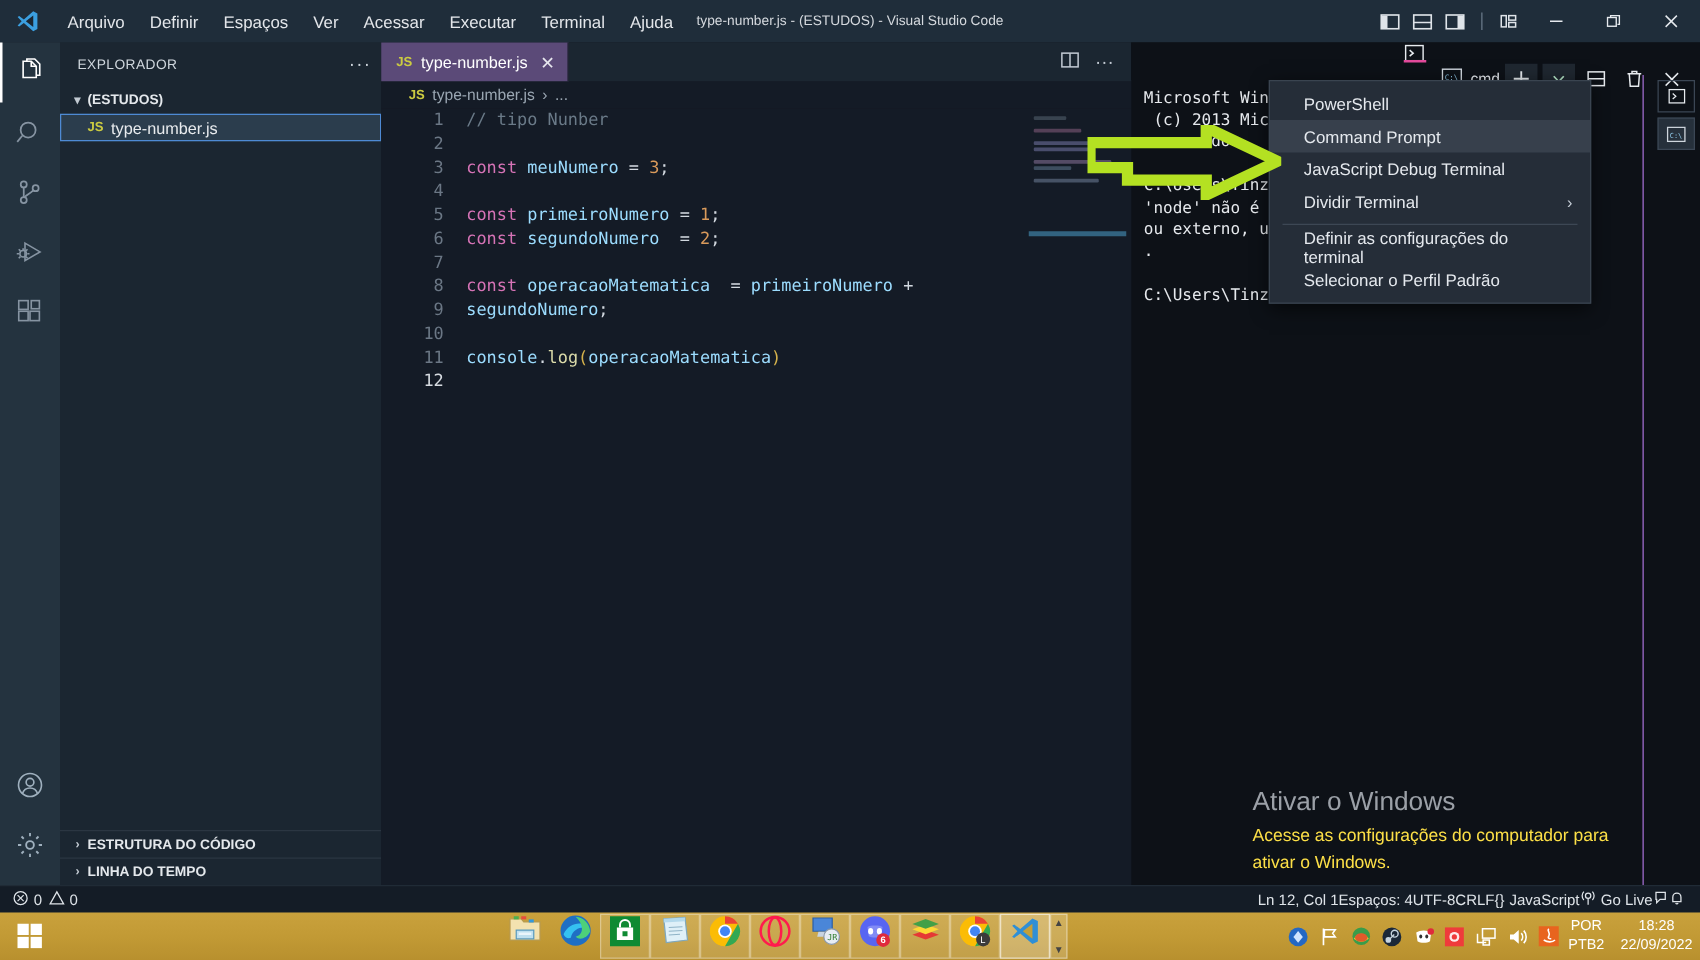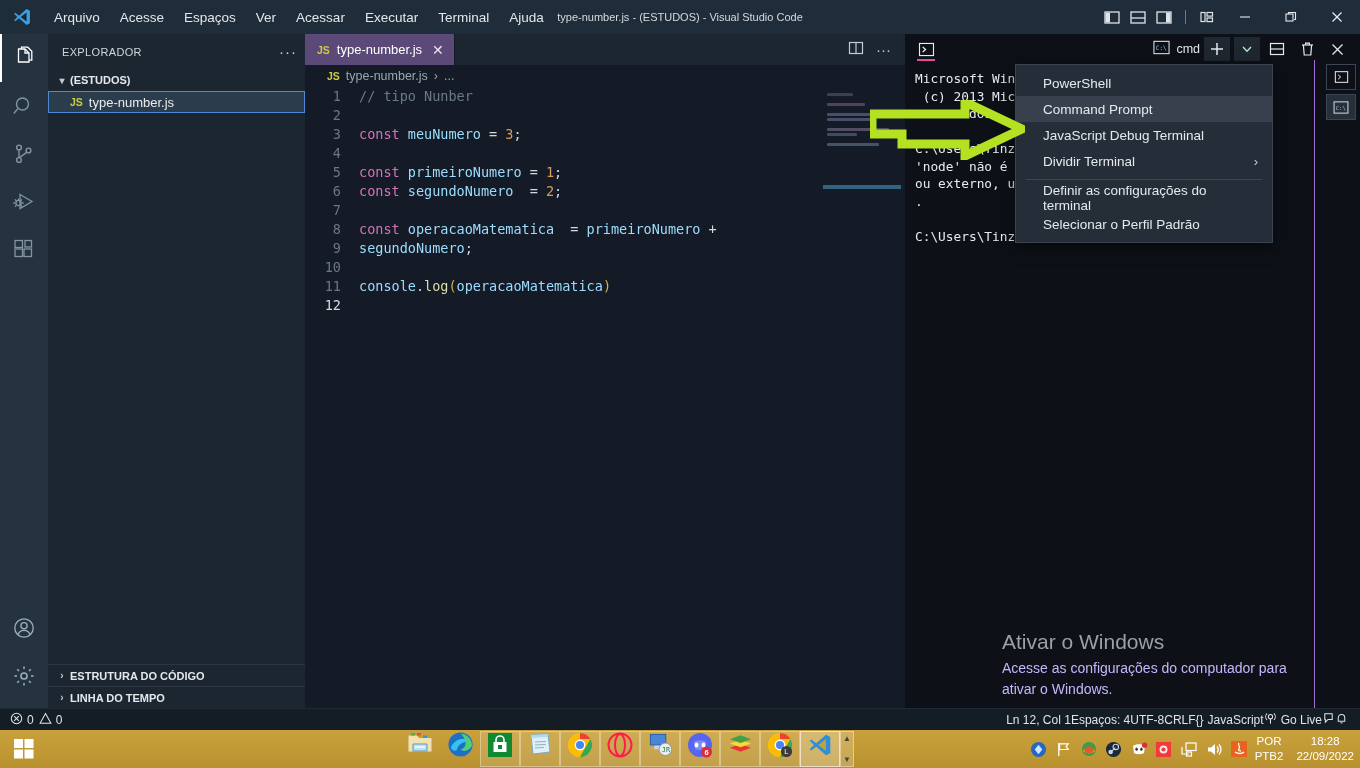--- a/index.html
+++ b/index.html
@@ -102,21 +102,21 @@
   .code-area { flex:1; position:relative; background:#141b26; overflow:hidden; }
   pre.code {
     font-family:"DejaVu Sans Mono","Liberation Mono",monospace;
     font-size:13.5px; line-height:19px; margin:0; padding:0;
   }
   .ln {
     display:inline-block; width:54px; text-align:right; padding-right:18px;
     color:#6b7785; user-select:none;
   }
   .ln.cur { color:#d6dbe0; }
-  .line { height:19px; white-space:pre; }
+  .line { height:19px; white-space:pre;padding-left:14px; }
   .line.cur .hl { background:#1d2a37; display:inline-block; min-width:440px; }
   .kw   { color:#d673b6; }
   .var  { color:#9cdcfe; }
   .num  { color:#d99a5b; }
   .op   { color:#d2d8df; }
   .cmt  { color:#6a7a88; }
   .fn   { color:#dcdcaa; }
   .obj  { color:#9cdcfe; }
   .punc { color:#d5b24c; }
   .minimap {
@@ -126,20 +126,21 @@
   .mm-sel { position:absolute; left:-4px; top:92px; width:78px; height:4px; background:#3d7c9e; }
 
   
   .panel {
     position:absolute; left:905px; top:34px; width:455px; height:674px;
     background:#0d1117;
   }
   .panel-toolbar {
     height:30px; display:flex; align-items:center; background:#0d1117;
     padding:0 10px 0 8px;
+    flex-direction:column;
   }
   .term-tabicon {
     width:26px; height:26px; display:flex; align-items:center; justify-content:center;
     position:relative; color:#dfe4ea; cursor:default;
   }
   .term-tabicon:after {
     content:""; position:absolute; bottom:1px; left:4px; width:18px; height:2px; background:#e34b9c;
   }
   .tb-right { margin-left:auto; display:flex; align-items:center; gap:4px; }
   .cmd-chip { display:flex; align-items:center; gap:6px; color:#e3e7ec; font-size:12.5px; cursor:default; }
@@ -165,21 +166,21 @@
     justify-content:center; color:#e0e5ea; border:1px solid #3b4654; cursor:default;
   }
   .tside-btn.sel { background:#26303b; }
 
   
   .watermark {
     position:absolute; left:1002px; top:629px; width:305px; color:#8a8f96;
     pointer-events:none;
   }
   .wm-title { font-size:21px; color:#9ba0a7; line-height:26px; }
-  .wm-sub { font-size:14px; line-height:21px; color:#c4b5fd; margin-top:3px; }
+  .wm-sub { font-size:14px; line-height:21px; color:#fde047; margin-top:3px; }
 
   
   .ctxmenu {
     position:absolute; left:1015px; top:64px; width:258px;
     background:#252d38; border:1px solid #3a4450; padding:5px 0;
     box-shadow:0 4px 14px rgba(0,0,0,.6); z-index:40;
   }
   .ctxitem {
     height:26px; display:flex; align-items:center; padding:0 14px 0 27px;
     font-size:13.5px; color:#e5e9ee; cursor:default; position:relative;
@@ -240,21 +241,21 @@
 
   <div class="titlebar">
     <div class="vsc-logo">
       <svg width="20" height="20" viewBox="0 0 24 24">
         <path d="M17.5 2.5 L21.5 4.5 L21.5 19.5 L17.5 21.5 L8.5 13.6 L4 17 L2.5 16 L6.4 12 L2.5 8 L4 7 L8.5 10.4 Z" fill="#3b9fe0"></path>
         <path d="M17.5 6.5 L17.5 17.5 L10.4 12 Z" fill="#1b2631"></path>
       </svg>
     </div>
     <div class="menu">
       <div class="menu-item">Arquivo</div>
-      <div class="menu-item">Acesse</div>
+      <div class="menu-item">Definir</div>
       <div class="menu-item">Espaços</div>
       <div class="menu-item">Ver</div>
       <div class="menu-item">Acessar</div>
       <div class="menu-item">Executar</div>
       <div class="menu-item">Terminal</div>
       <div class="menu-item">Ajuda</div>
     </div>
     <div class="title-center">type-number.js - (ESTUDOS) - Visual Studio Code</div>
     <div class="title-right">
       <div class="layout-icons">

